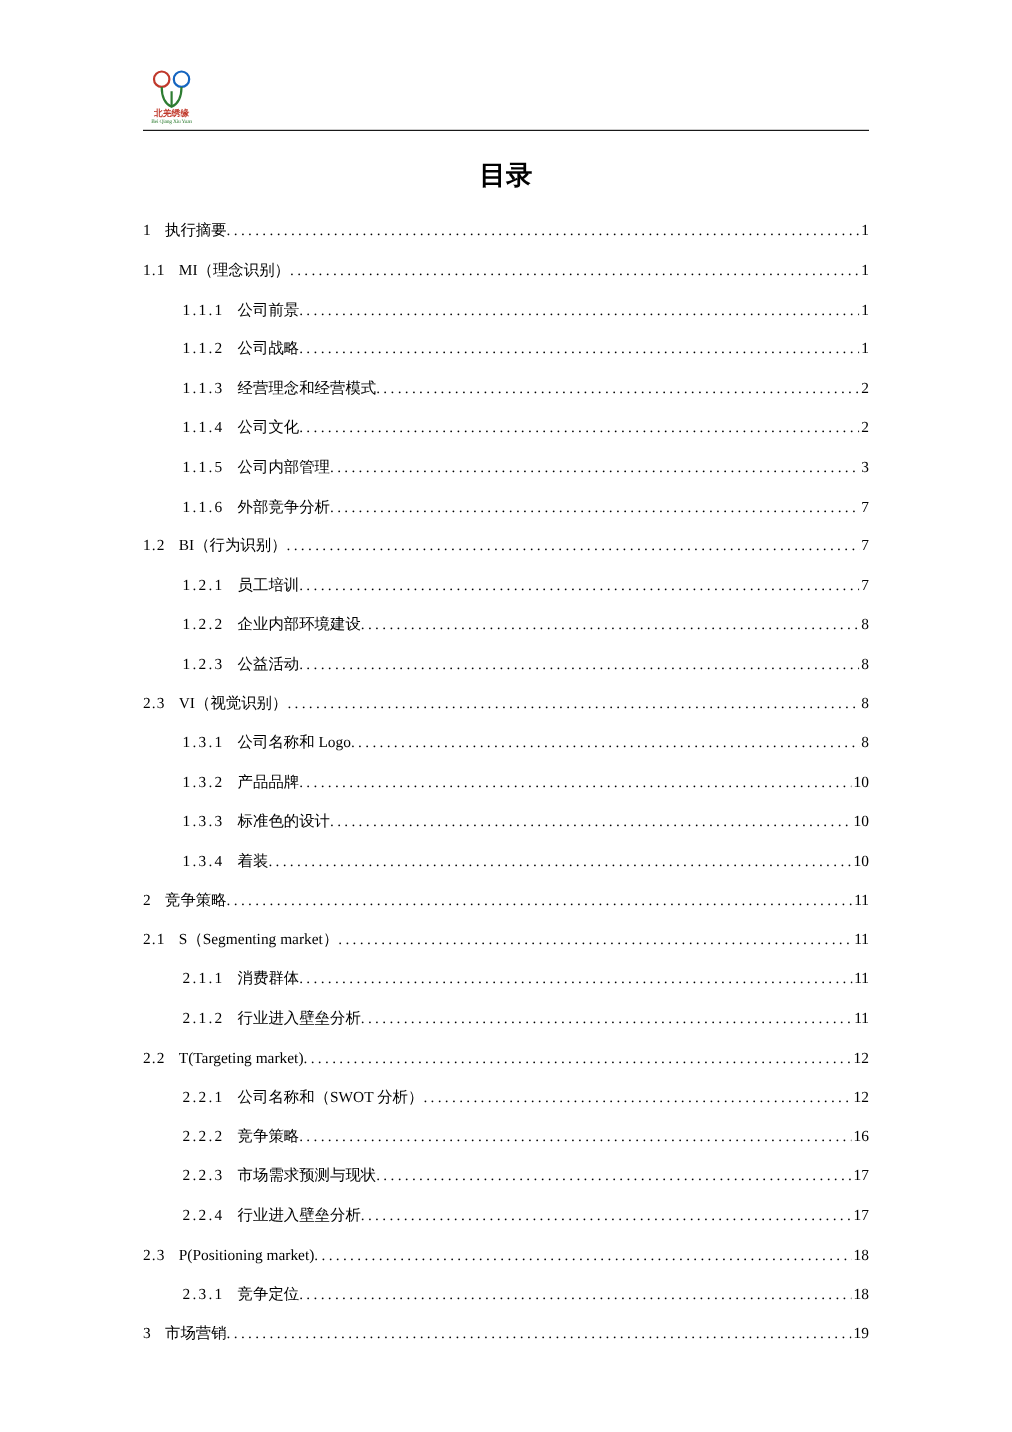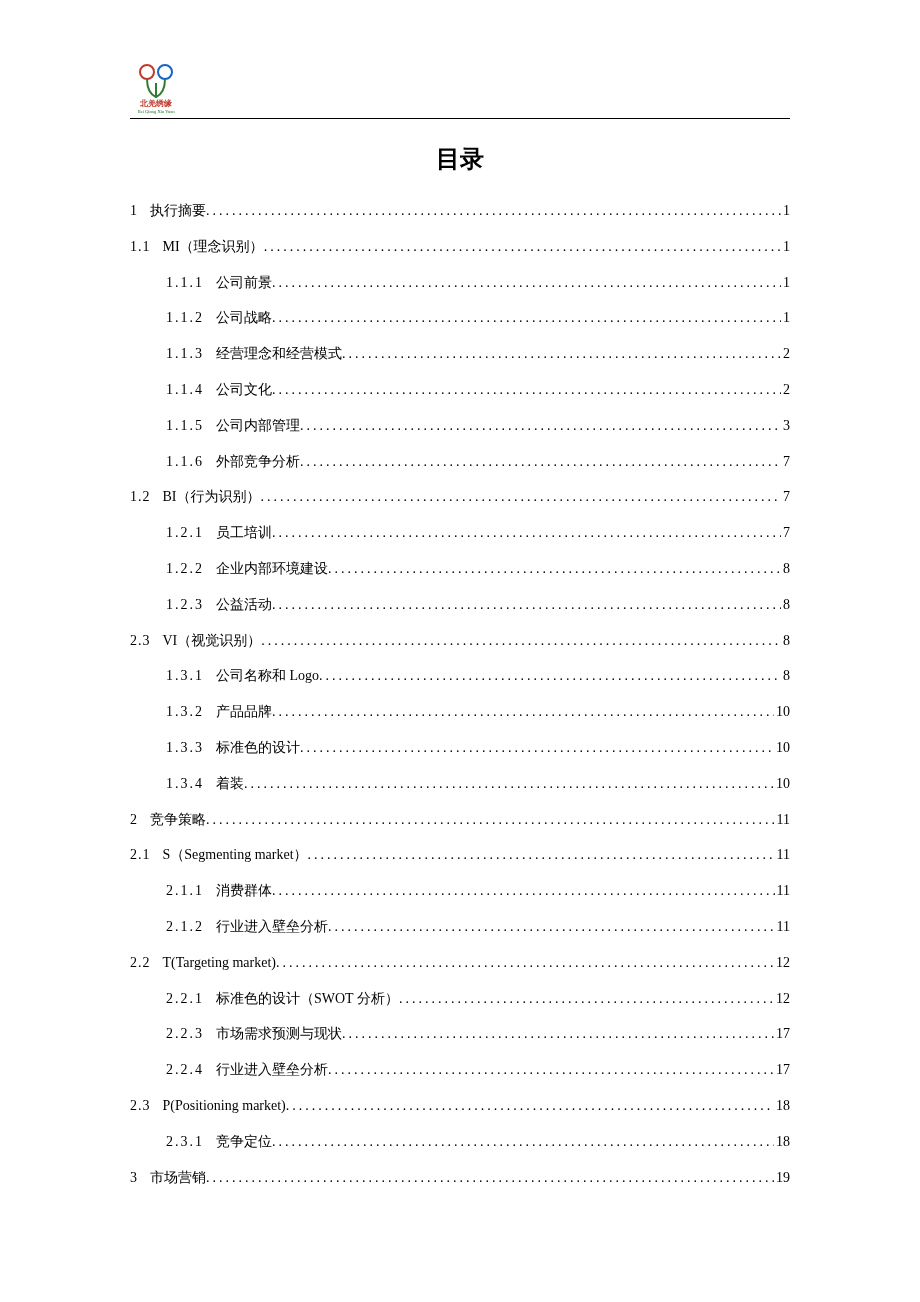--- a/index.html
+++ b/index.html
@@ -227,23 +227,29 @@
       <span class="page">11</span>
     </div>
     <div class="toc-row lvl-2">
       <span class="num lvl-2">2.2</span>
       <span class="label">T(Targeting   market)</span>
       <span class="leader"></span>
       <span class="page">12</span>
     </div>
     <div class="toc-row lvl-3">
       <span class="num lvl-3">2.2.1</span>
-      <span class="label">标准色的设计（SWOT 分析）</span>
+      <span class="label">公司名称和（SWOT 分析）</span>
       <span class="leader"></span>
       <span class="page">12</span>
+    </div>
+    <div class="toc-row lvl-3">
+      <span class="num lvl-3">2.2.2</span>
+      <span class="label">竞争策略</span>
+      <span class="leader"></span>
+      <span class="page">16</span>
     </div>
     <div class="toc-row lvl-3">
       <span class="num lvl-3">2.2.3</span>
       <span class="label">市场需求预测与现状</span>
       <span class="leader"></span>
       <span class="page">17</span>
     </div>
     <div class="toc-row lvl-3">
       <span class="num lvl-3">2.2.4</span>
       <span class="label">行业进入壁垒分析</span>

